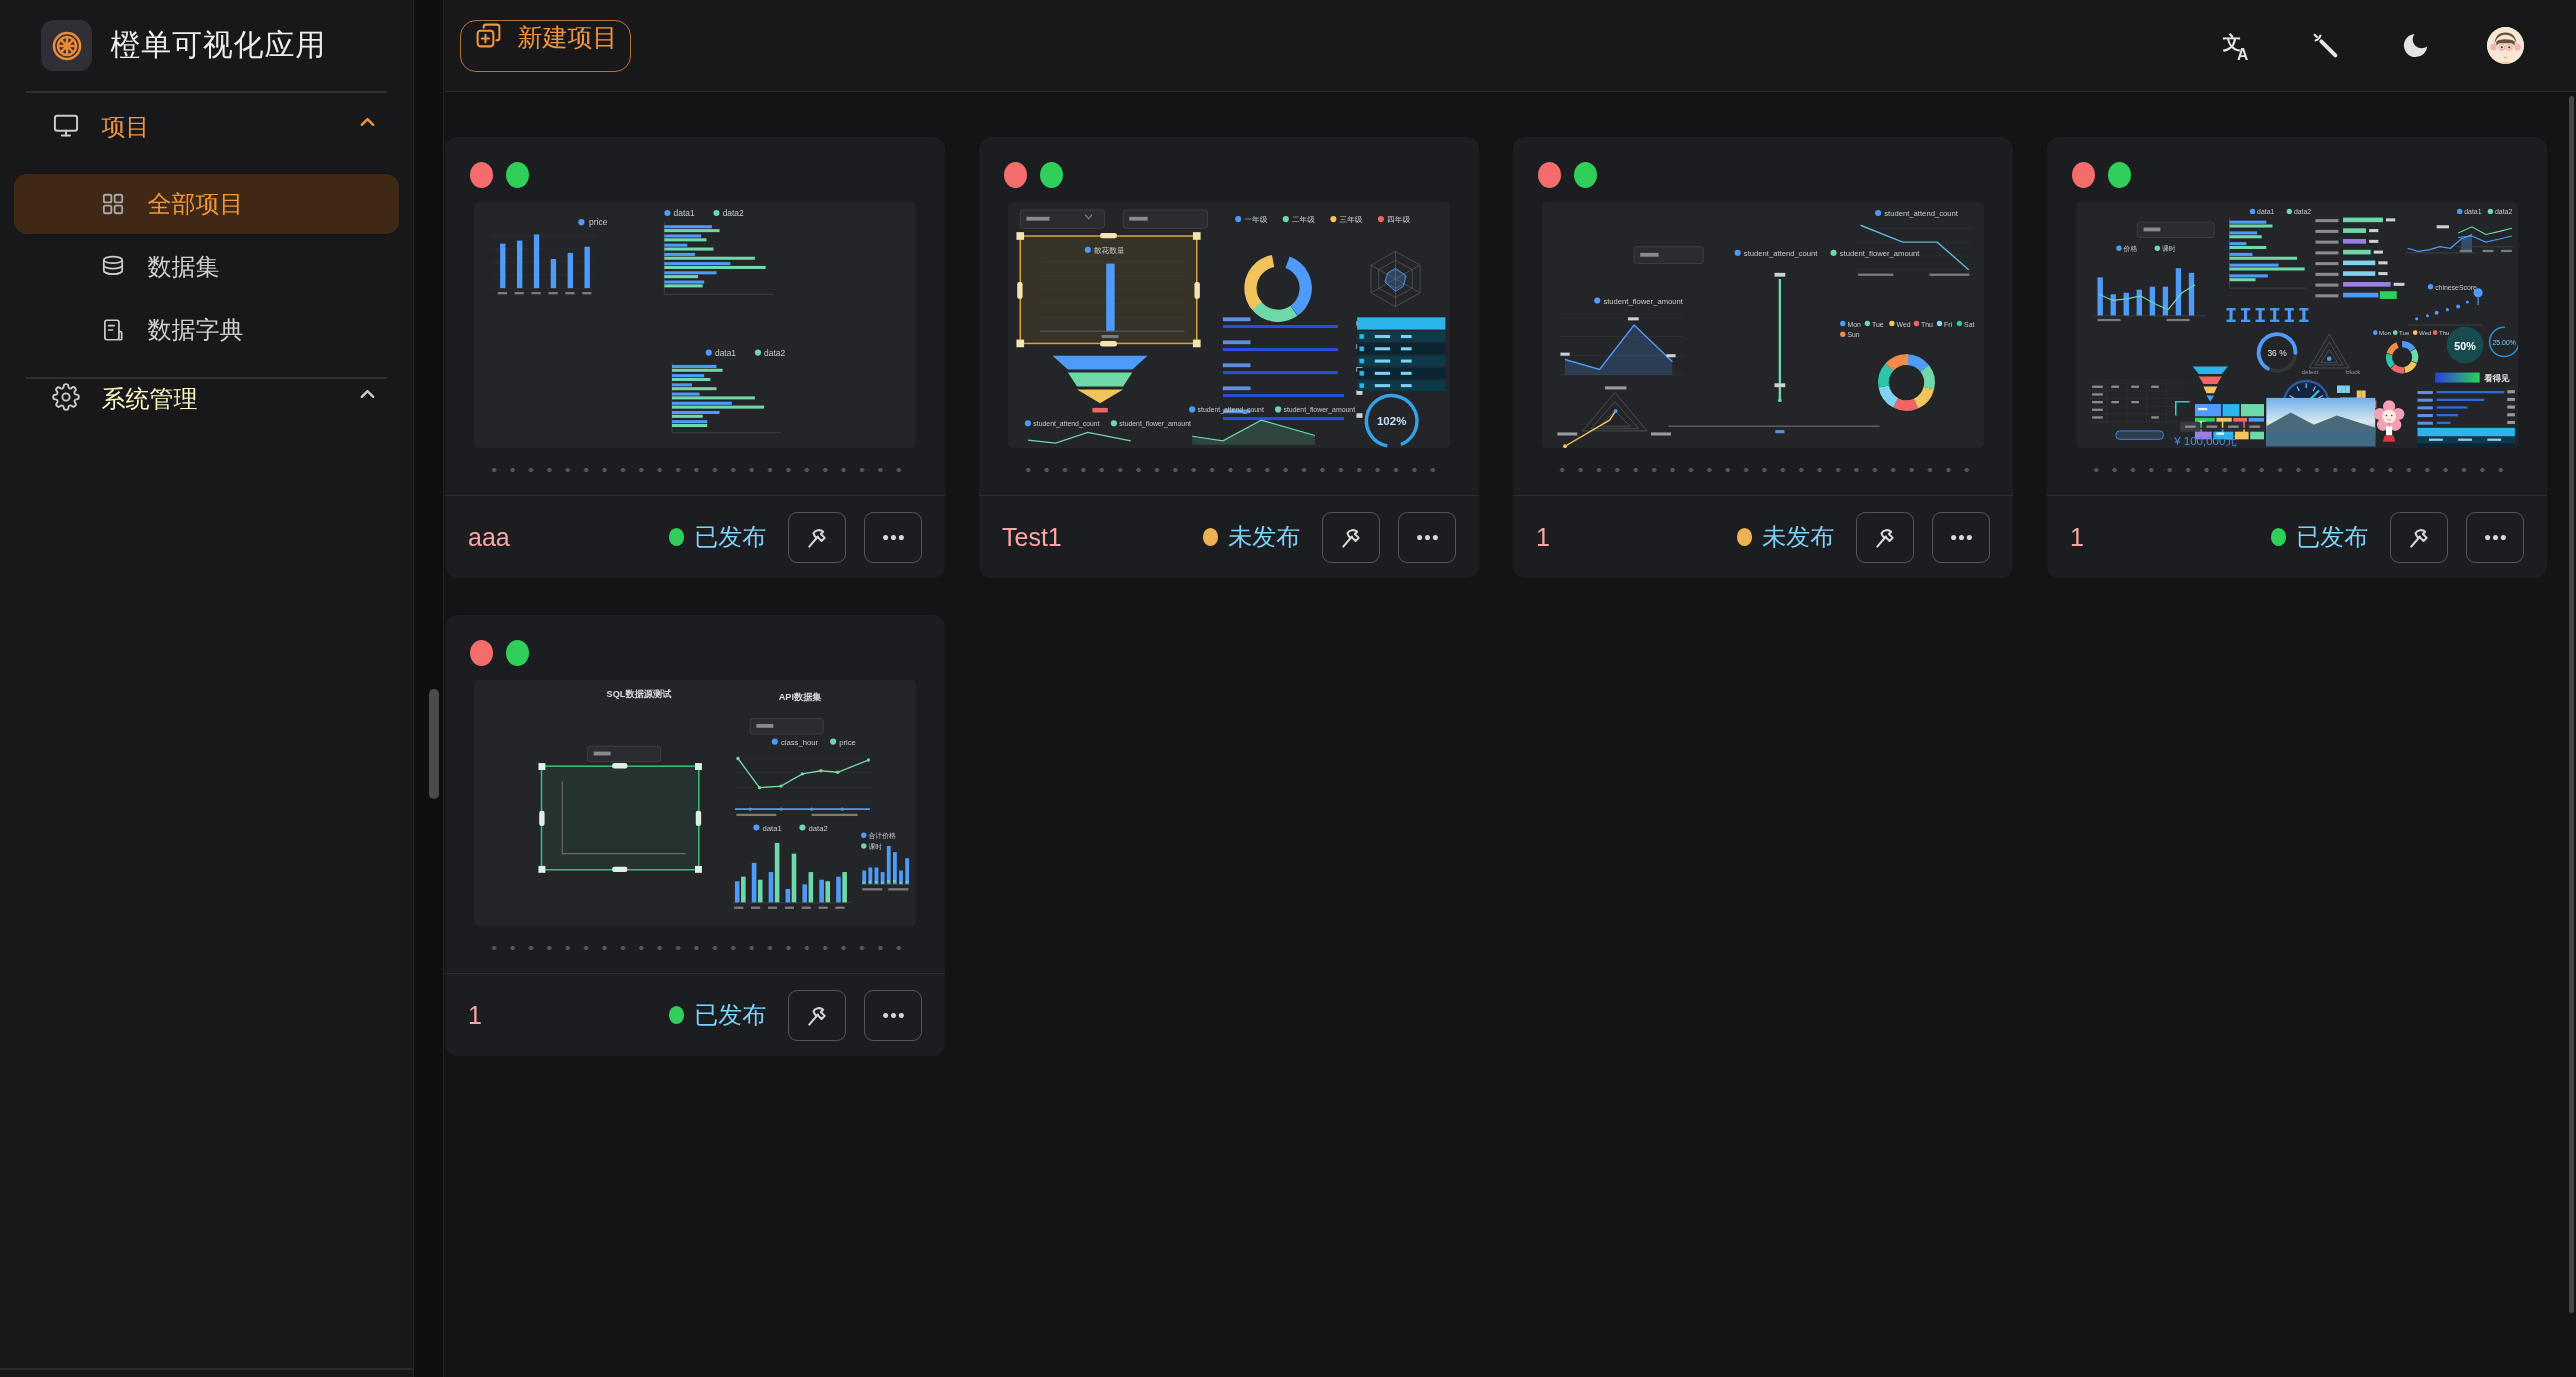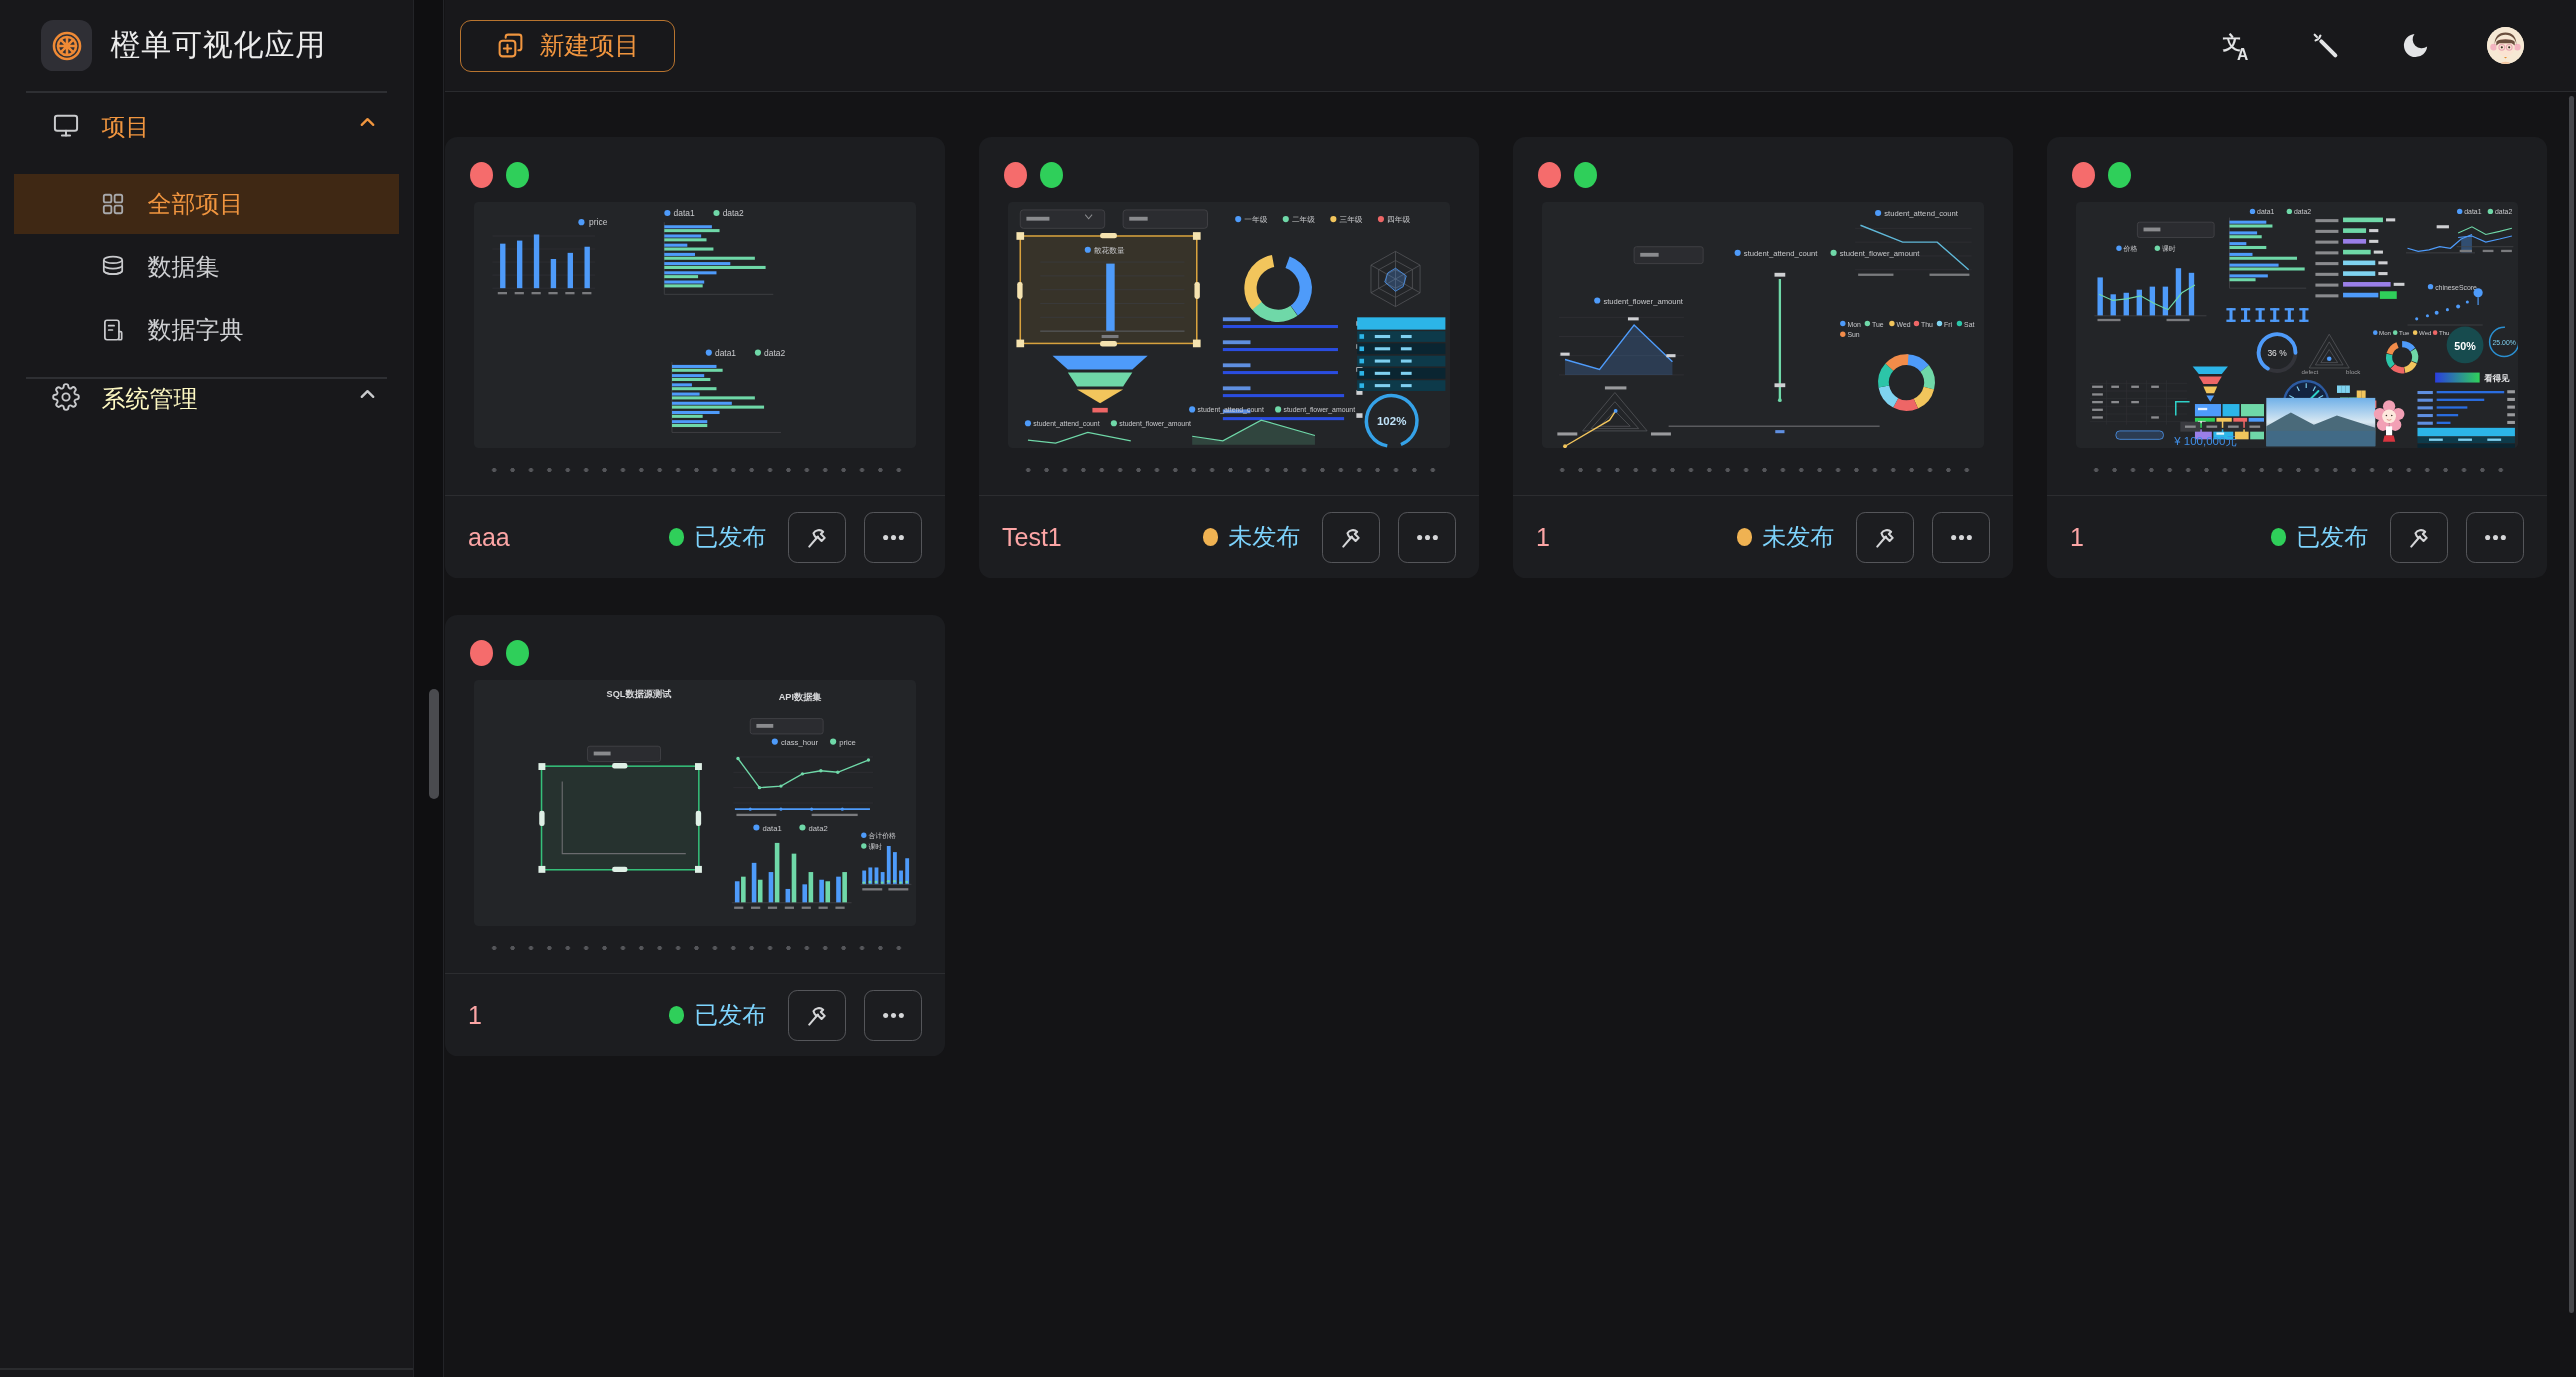--- a/index.html
+++ b/index.html
@@ -12,33 +12,33 @@
   .logo-row{display:flex;align-items:center;gap:18.4px;padding:20px 0 20px 41px}
   .logo-badge{width:51px;height:51px;border-radius:12.3px;background:#2f2f35;display:flex;align-items:center;justify-content:center;flex:0 0 auto}
   .app-title{font-size:30px;font-weight:normal;color:#ececec;letter-spacing:0.8px}
   .side-divider{height:1.5px;background:#2e2f33;margin:0 26px}
   .menu{padding-top:18.4px}
   .group-header{height:60px;display:flex;align-items:flex-start;gap:21.5px;padding:0 34px 0 52px;font-size:24px;cursor:pointer}
   .group-header .glabel{font-weight:500}
   .group-header.orange .glabel{color:#f0953f}
   .group-header.plain .glabel{color:#fef9c3}
   .group-header .chev{margin-left:auto}
-  .item{height:60px;margin:3.1px 14px;border-radius:0;display:flex;align-items:center;gap:21.5px;padding-left:86px;font-size:24px;color:#cfd0d3;cursor:pointer}
+  .item{height:60px;margin:3.1px 14px;border-radius:13px;display:flex;align-items:center;gap:21.5px;padding-left:86px;font-size:24px;color:#cfd0d3;cursor:pointer}
   .item.active{background:#3f2814;color:#f0953f}
   .sidebar-bottom-divider{position:absolute;left:0;right:0;top:1368px;height:1.5px;background:#2a2b2e}
 
   
   .scroll-strip{position:absolute;left:413px;top:0;width:31px;height:100%;background:#0f0f11;border-left:0.8px solid #232428;border-right:0.8px solid #232428}
   .strip-thumb{position:absolute;left:14.6px;top:689px;width:10px;height:110px;border-radius:5.4px;background:#4a4b4f}
 
   
   .main{position:absolute;left:445px;top:0;right:0;height:100%;background:#141416}
   .topbar{height:91px;background:#18181b;display:flex;align-items:center;padding:0 52px 0 15.4px}
   .top-divider{position:absolute;left:0;right:0;top:91px;height:0.8px;background:#2a2b2e}
-  .btn-new{display:flex;align-items:center;gap:14px;height:52px;padding:0 35px;background:transparent;border:1.5px solid #b8742f;border-radius:11px;color:#f0953f;font-size:25px;cursor:pointer;font-family:inherit}
+  .btn-new{display:flex;gap:14px;height:52px;padding:0 13px;background:transparent;border:1.5px solid #b8742f;border-radius:16px;color:#f0953f;font-size:25px;cursor:pointer;font-family:inherit}
   .topbar-icons{margin-left:auto;display:flex;align-items:center;gap:55px}
   .tico{width:34px;height:34px;color:#e3e4e6;display:flex;align-items:center;justify-content:center;cursor:pointer}
   .avatar{width:37px;height:37px;border-radius:50%;overflow:hidden;background:#f6e8d4;cursor:pointer}
 
   .cards{position:absolute;left:0;top:91px;right:9.2px;bottom:0;padding-top:46px;display:flex;flex-wrap:wrap;gap:37px 34px;align-content:flex-start}
   .card{width:500px;height:441px;background:#1c1d20;border-radius:12.3px;position:relative}
   .tdot{position:absolute;top:24.6px;width:23px;height:26px;border-radius:50%}
   .tdot.red{left:25px;background:#f56c6c}
   .tdot.green{left:61px;background:#2fcf5a}
   .preview{position:absolute;left:29px;top:65px;width:442px;height:246px;background:#232528;border-radius:4.6px;overflow:hidden;cursor:pointer}

